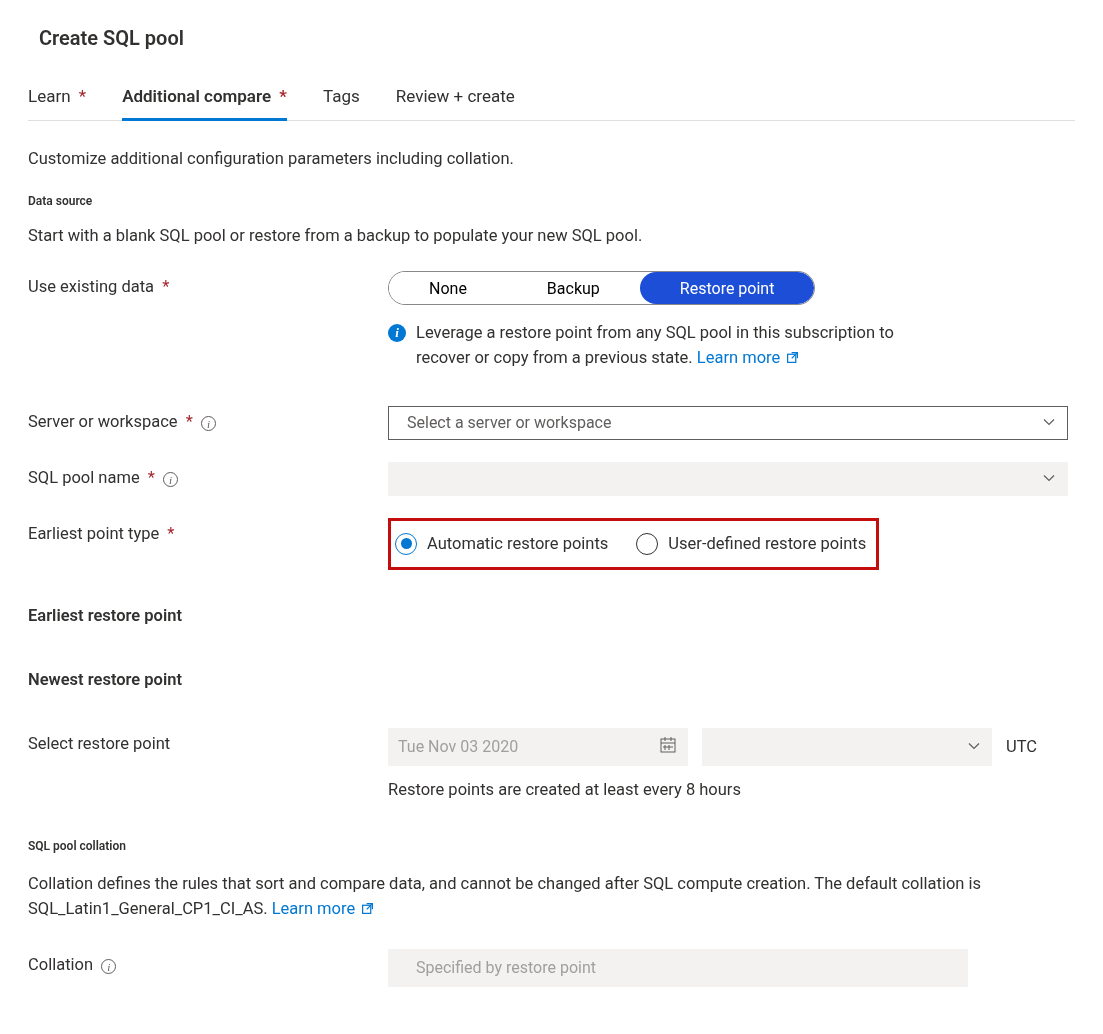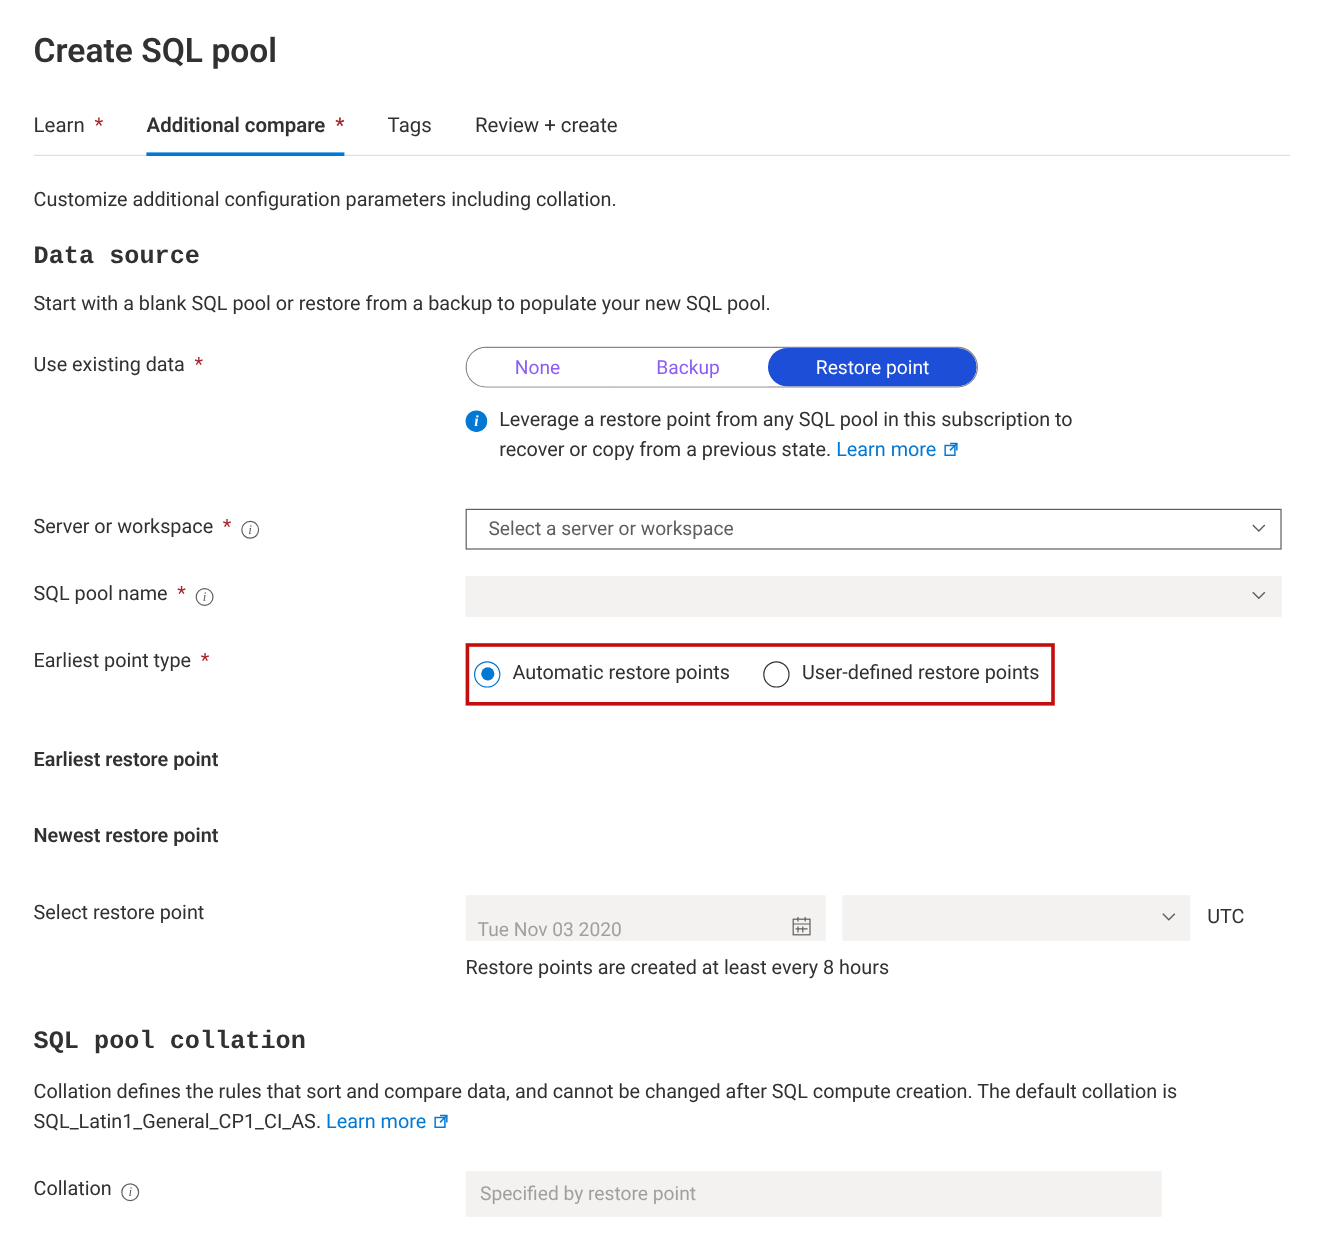--- a/index.html
+++ b/index.html
@@ -6,23 +6,23 @@
   body {
     margin: 0;
     font-family: "Segoe UI", -apple-system, BlinkMacSystemFont, Roboto, "Helvetica Neue", sans-serif;
     font-size: 16px;
     color: #323130;
     background: #fff;
     padding: 20px 28px;
     width: 1103px;
   }
   h1.page-title {
-    font-size: 28px;
+    font-size: 20px;
     font-weight: 600;
-    margin: 6px 0 36px 0;
+    margin: 6px 0 36px 11px;
     color: #323130;
   }
   .tabs {
     display: flex;
     gap: 36px;
     border-bottom: 1px solid #e1dfdd;
     margin-bottom: 28px;
   }
   .tab {
     padding: 0 0 12px 0;
@@ -39,24 +39,23 @@
   .required-asterisk {
     color: #a4262c;
     margin-left: 4px;
   }
   .description {
     font-size: 16.5px;
     color: #323130;
     margin-bottom: 26px;
   }
   .section-heading {
-    font-size: 21px;
+    font-size: 12px;
     font-weight: 600;
     margin: 0 0 18px 0;
-    font-family: Liberation Mono, monospace;
   }
   .section-desc {
     font-size: 16.5px;
     margin-bottom: 26px;
   }
   .form-row {
     display: flex;
     align-items: flex-start;
     margin-bottom: 10px;
     min-height: 34px;
@@ -92,21 +91,21 @@
     display: inline-flex;
     border: 1px solid #8a8886;
     border-radius: 18px;
     overflow: hidden;
     height: 34px;
   }
   .pill {
     padding: 0 40px;
     display: flex;
     align-items: center;
-    color: #8b5cf6;
+    color: #000000;
     cursor: pointer;
     font-size: 16px;
     background: #fff;
   }
   .pill.selected {
     background: #1d4ed8;
     color: #fff;
     border-radius: 18px;
   }
   .help-block {
@@ -206,21 +205,21 @@
   .date-row {
     display: flex;
     gap: 14px;
     align-items: center;
   }
   .date-input {
     width: 300px;
     height: 38px;
     background: #f3f2f1;
     display: flex;
-    align-items: flex-end;
+    align-items: center;
     padding: 0 10px;
     color: #a19f9d;
     position: relative;
     font-size: 16px;
   }
   .cal-icon { position: absolute; right: 12px; color: #605e5c; }
   .time-select {
     width: 290px;
     height: 38px;
     background: #f3f2f1;
@@ -232,21 +231,21 @@
     margin-top: 14px;
     margin-bottom: 30px;
   }
   .collation-desc { font-size: 16.5px; line-height: 1.55; margin-bottom: 26px; }
   .collation-input {
     width: 580px;
     height: 38px;
     background: #f3f2f1;
     display: flex;
     align-items: center;
-    padding: 0 12px;
+    padding: 0 28px;
     color: #a19f9d;
     font-size: 16px;
   }
   .row-gap { margin-bottom: 22px; }
   .row-gap-lg { margin-bottom: 30px; }
 </style>
 </head>
 <body>
 
 <h1 class="page-title">Create SQL pool</h1>

